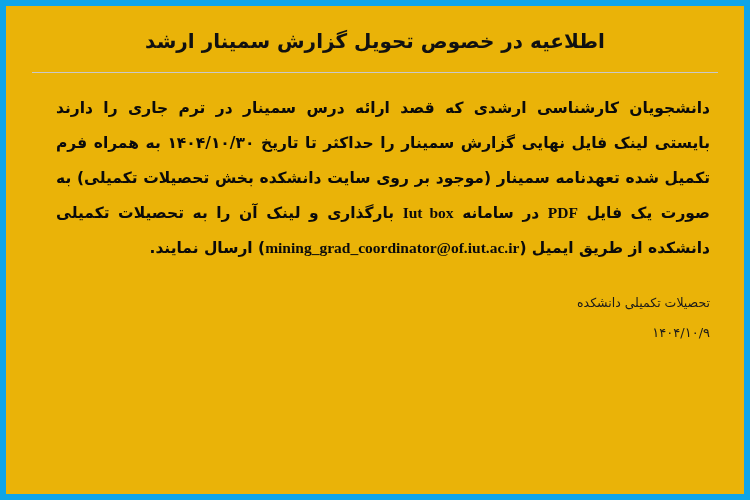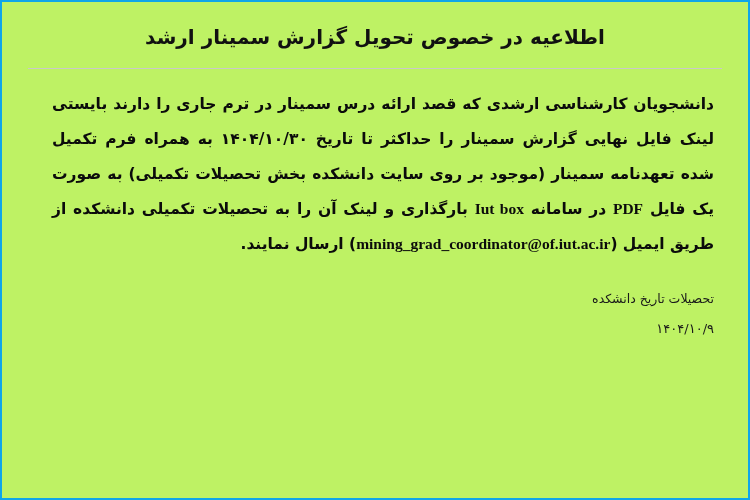--- a/index.html
+++ b/index.html
@@ -11,22 +11,22 @@
     height: 500px;
     background: #ffffff;
     font-family: "DejaVu Sans", "Liberation Sans", sans-serif;
     overflow: hidden;
   }
   .page {
     position: relative;
     width: 750px;
     height: 500px;
     box-sizing: border-box;
-    background: #bef264;
-    border: 2px solid #0ea5e9;
+    background: #eab308;
+    border: 6px solid #0ea5e9;
     padding: 0;
   }
   .notice-title {
     text-align: center;
     font-size: 20px;
     font-weight: bold;
     color: #111111;
     direction: rtl;
     margin: 20px 30px 0 30px;
     line-height: 1.5;
@@ -81,17 +81,17 @@
 <div class="page">
 
   <div class="notice-title">اطلاعیه در خصوص تحویل گزارش سمینار ارشد</div>
 
   <div class="divider"></div>
 
   <div class="body-block">
     <p id="para-1"><span>دانشجویان کارشناسی ارشدی که قصد ارائه درس سمینار در ترم جاری را دارند بایستی لینک فایل نهایی گزارش سمینار را حداکثر تا تاریخ ۱۴۰۴/۱۰/۳۰ به همراه فرم تکمیل شده تعهدنامه سمینار (موجود بر روی سایت دانشکده بخش تحصیلات تکمیلی) به صورت یک فایل </span><span class="latin">PDF</span><span> در سامانه </span><span class="latin">Iut box</span><span> بارگذاری و لینک آن را به تحصیلات تکمیلی دانشکده از طریق ایمیل (</span><span class="latin">mining_grad_coordinator@of.iut.ac.ir</span><span>) ارسال نمایند.</span></p>
   </div>
 
-  <div class="signature">تحصیلات تاریخ دانشکده</div>
+  <div class="signature">تحصیلات تکمیلی دانشکده</div>
 
   <div class="sig-date">۱۴۰۴/۱۰/۹</div>
 
 </div>
 
 </body></html>

